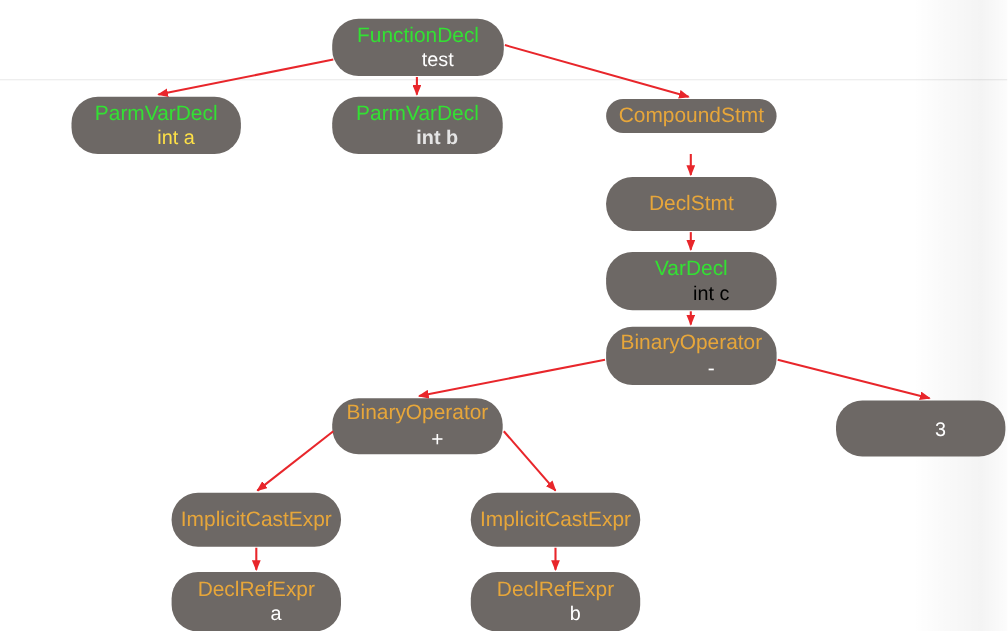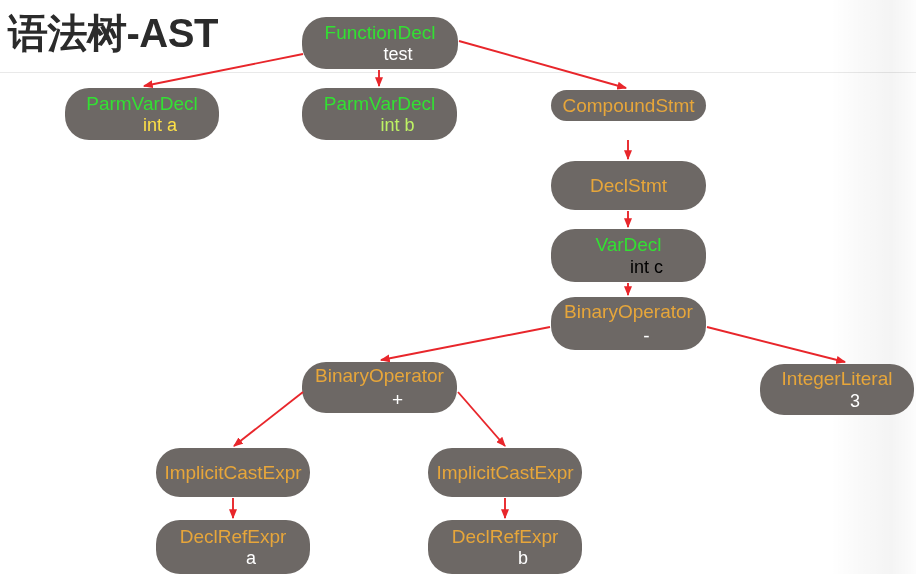--- a/index.html
+++ b/index.html
@@ -90,51 +90,49 @@
   }
 </style>
 </head>
 <body>
 
 <div id="slide">
 
   <div id="bg-right-band"></div>
   <div id="bg-divider"></div>
 
-  <div id="slide-title">语法树-AST</div>
 
   <div id="nodes-layer">
       <div class="node" style="left: 302px; top: 17px; width: 156px; height: 52px; background: rgb(109, 104, 101);">
         <div class="kind decl" style="color: rgb(51, 224, 51);">FunctionDecl</div>
         <div class="detail" style="color: rgb(255, 255, 255);">test</div>
       </div>
       <div class="node" style="left: 65px; top: 88px; width: 154px; height: 52px; background: rgb(109, 104, 101);">
         <div class="kind decl" style="color: rgb(51, 224, 51);">ParmVarDecl</div>
         <div class="detail" style="color: #fde047;">int a</div>
       </div>
       <div class="node" style="left: 302px; top: 88px; width: 155px; height: 52px; background: rgb(109, 104, 101);">
         <div class="kind decl" style="color: rgb(51, 224, 51);">ParmVarDecl</div>
-        <div class="detail" style="color: #bef264;">int b</div>
+        <div class="detail" style="color: #e5e5e5; font-weight: bold;">int b</div>
       </div>
       <div class="node" style="left: 551px; top: 90px; width: 155px; height: 31px; background: rgb(109, 104, 101);">
         <div class="kind expr" style="color: rgb(231, 166, 58);">CompoundStmt</div>
       </div>
       <div class="node" style="left: 551px; top: 161px; width: 155px; height: 49px; background: rgb(109, 104, 101);">
         <div class="kind expr" style="color: rgb(231, 166, 58);">DeclStmt</div>
       </div>
       <div class="node" style="left: 551px; top: 229px; width: 155px; height: 53px; background: rgb(109, 104, 101);">
         <div class="kind decl" style="color: rgb(51, 224, 51);">VarDecl</div>
         <div class="detail" style="color: #000000;">int c</div>
       </div>
       <div class="node" style="left: 551px; top: 297px; width: 155px; height: 53px; background: rgb(109, 104, 101);">
         <div class="kind expr" style="color: rgb(231, 166, 58);">BinaryOperator</div>
         <div class="detail op" style="color: rgb(255, 255, 255);">-</div>
       </div>
       <div class="node" style="left: 760px; top: 364px; width: 154px; height: 51px; background: rgb(109, 104, 101);">
-        <div class="kind expr" style="color: rgb(231, 166, 58);">IntegerLiteral</div>
         <div class="detail" style="color: rgb(255, 255, 255);">3</div>
       </div>
       <div class="node" style="left: 302px; top: 362px; width: 155px; height: 51px; background: rgb(109, 104, 101);">
         <div class="kind expr" style="color: rgb(231, 166, 58);">BinaryOperator</div>
         <div class="detail op" style="color: rgb(255, 255, 255);">+</div>
       </div>
       <div class="node" style="left: 156px; top: 448px; width: 154px; height: 49px; background: rgb(109, 104, 101);">
         <div class="kind expr" style="color: rgb(231, 166, 58);">ImplicitCastExpr</div>
       </div>
       <div class="node" style="left: 428px; top: 448px; width: 154px; height: 49px; background: rgb(109, 104, 101);">

